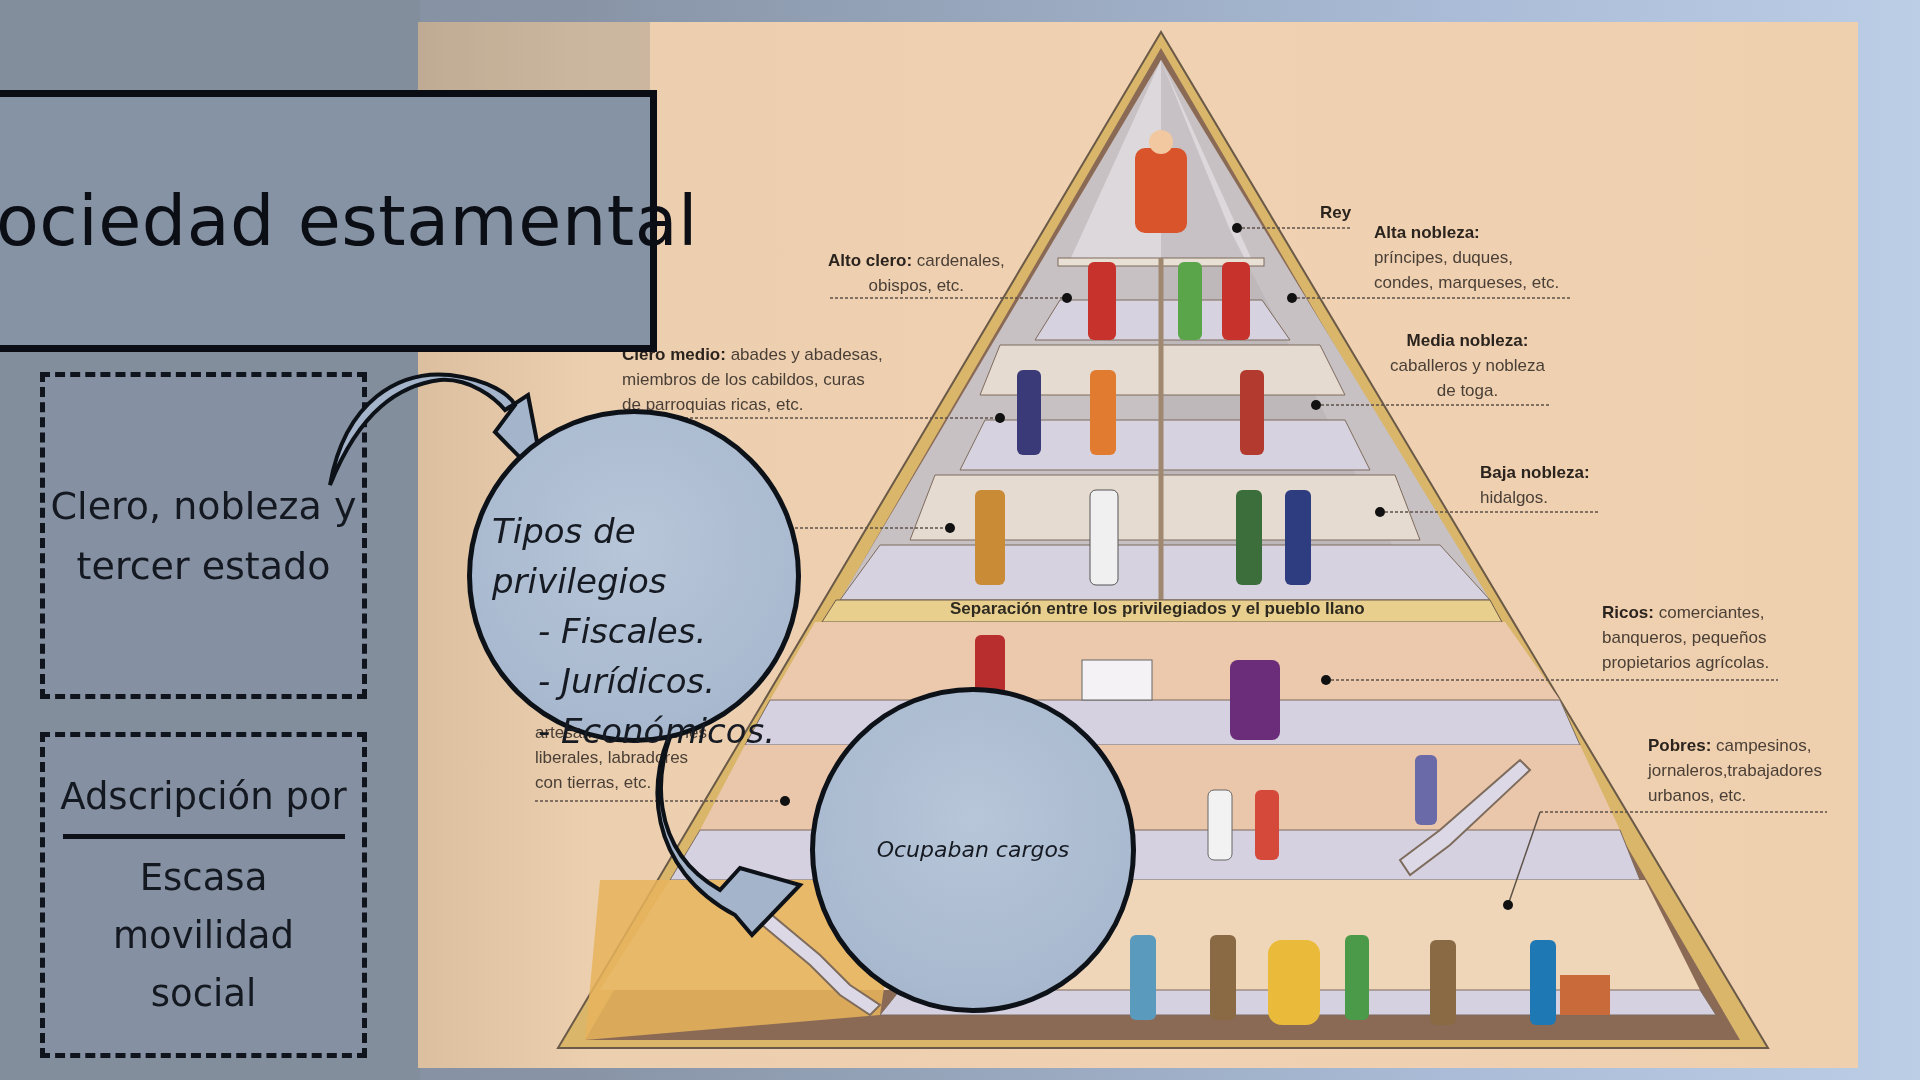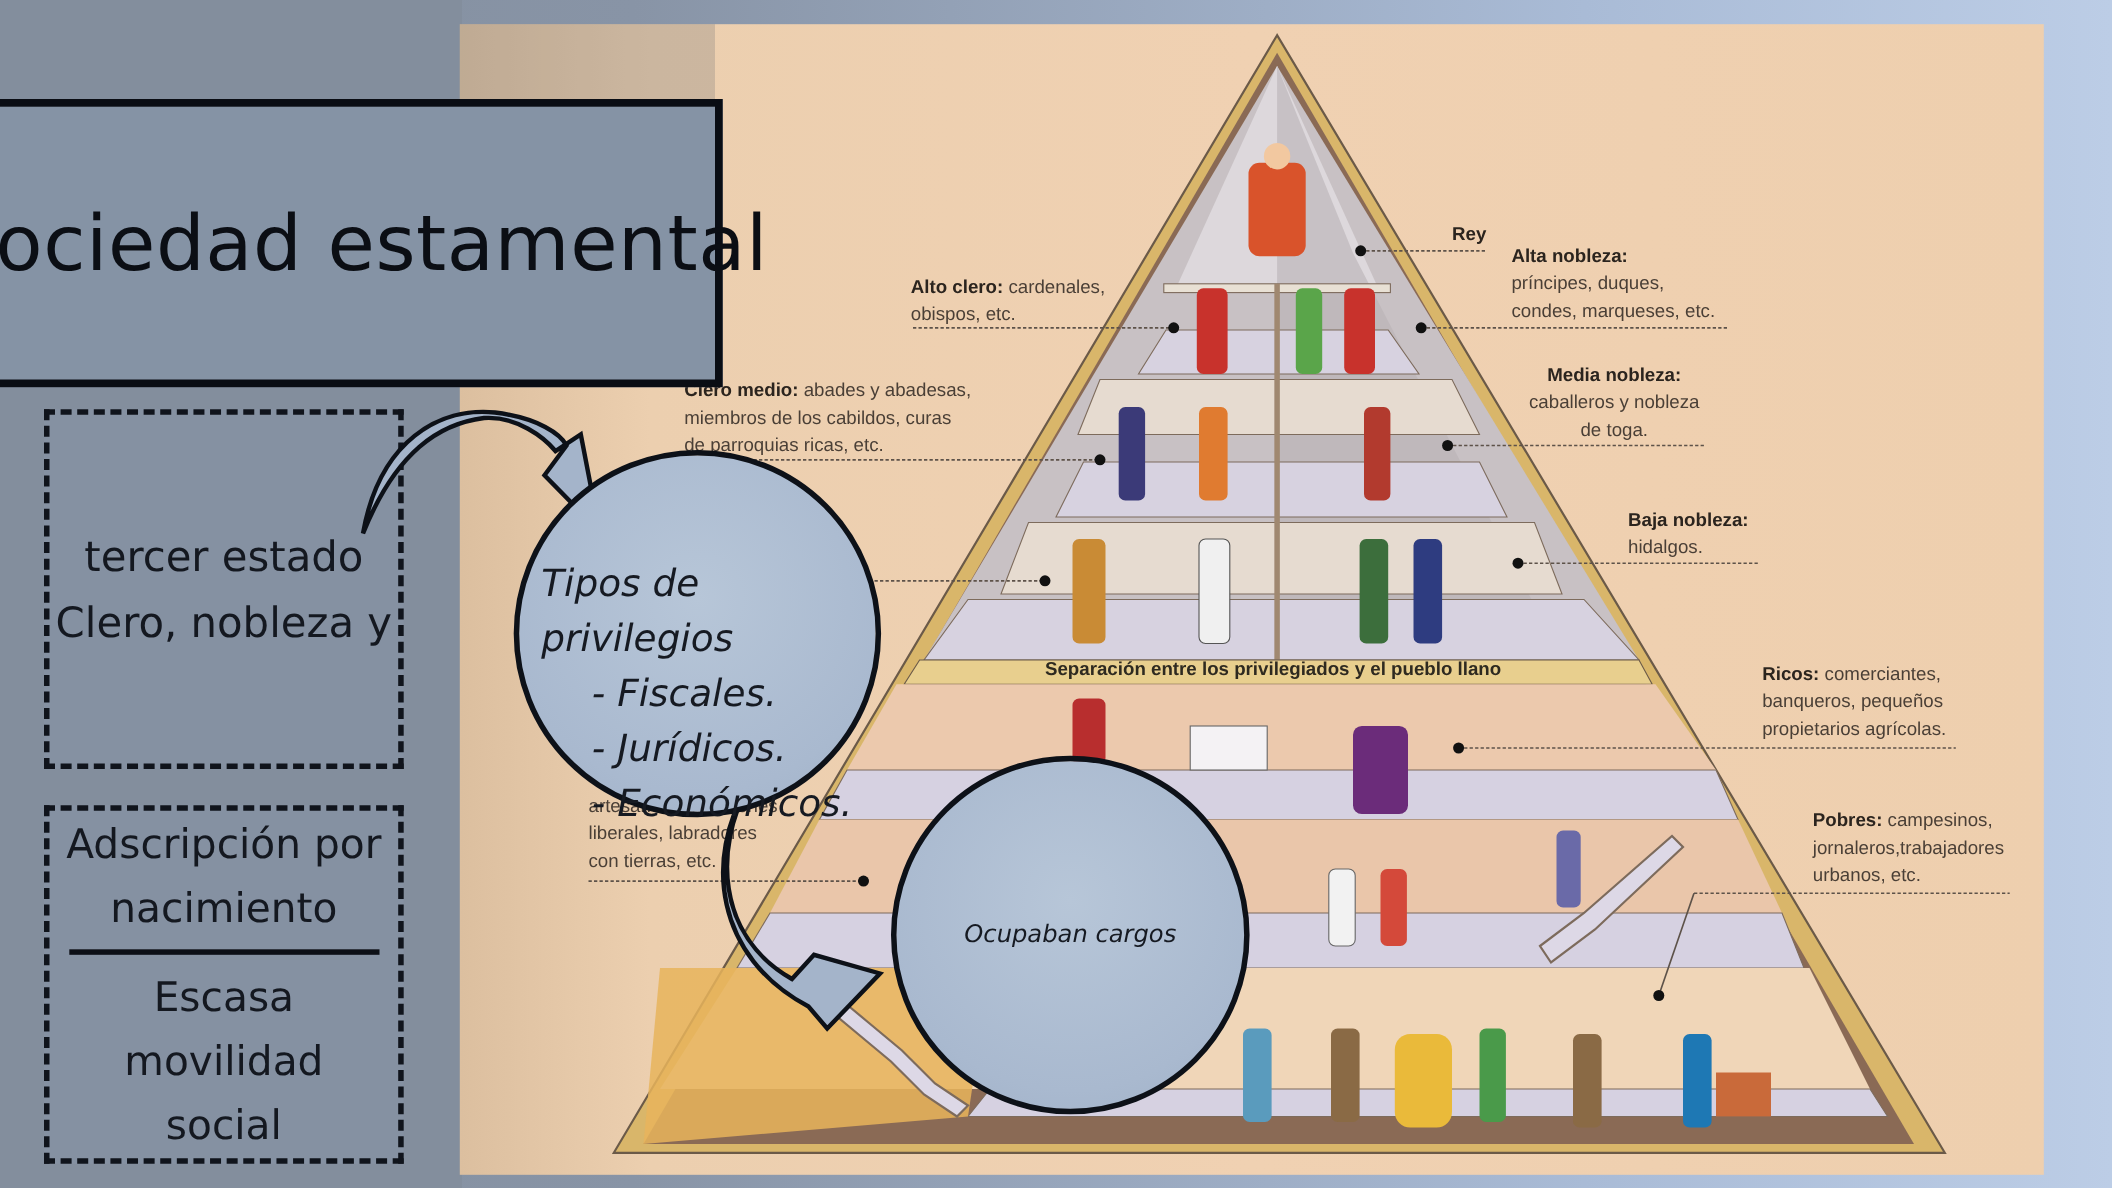--- a/index.html
+++ b/index.html
@@ -137,21 +137,21 @@
     <circle cx="1508" cy="905" r="5"></circle>
   </g>
 </svg>
 
 <div class="lbl" style="left:1320px;top:200px;"><b>Rey</b></div>
 <div class="lbl" style="left:1374px;top:220px;">
   <b>Alta nobleza:</b><br>
   <span>príncipes, duques,</span><br>
   <span>condes, marqueses, etc.</span>
 </div>
-<div class="lbl" style="left:828px;top:248px;">
+<div class="lbl" style="left:828px;top:248px;text-align:center;">
   <b>Alto clero:</b><span> cardenales,</span><br>
   <span>obispos, etc.</span>
 </div>
 <div class="lbl" style="left:1390px;top:328px;text-align:center;">
   <b>Media nobleza:</b><br>
   <span>caballeros y nobleza</span><br>
   <span>de toga.</span>
 </div>
 <div class="lbl" style="left:622px;top:342px;">
   <b>Clero medio:</b><span> abades y abadesas,</span><br>
@@ -177,26 +177,25 @@
   <b>Pobres:</b><span> campesinos,</span><br>
   <span>jornaleros,trabajadores</span><br>
   <span>urbanos, etc.</span>
 </div>
 
 <div class="title-box">
   <span>Sociedad estamental</span>
 </div>
 
 <div class="dash-box box1">
+  <div>Clero, nobleza y</div>
   <div>tercer estado</div>
-  <div>Clero, nobleza y</div>
 </div>
 <div class="dash-box box2">
   <div>Adscripción por</div>
-  <div>nacimiento</div>
   <div class="divider"></div>
   <div>Escasa movilidad</div>
   <div>social</div>
 </div>
 
 <svg class="arrows" viewBox="0 0 1920 1080">
 
   <path d="M330,485 C345,400 400,370 450,375 C490,380 510,395 515,405 L495,432 L545,483 L528,395 L505,410 C495,398 470,378 440,380 C400,385 360,410 330,485 Z" fill="#a4b4ca" stroke="#0d1118" stroke-width="4" stroke-linejoin="miter"></path>
 
   <path d="M680,715 C650,770 650,850 720,890 L740,868 L800,885 L752,935 L735,915 C650,870 640,780 680,715 Z" fill="#a4b4ca" stroke="#0d1118" stroke-width="4" stroke-linejoin="miter"></path>

